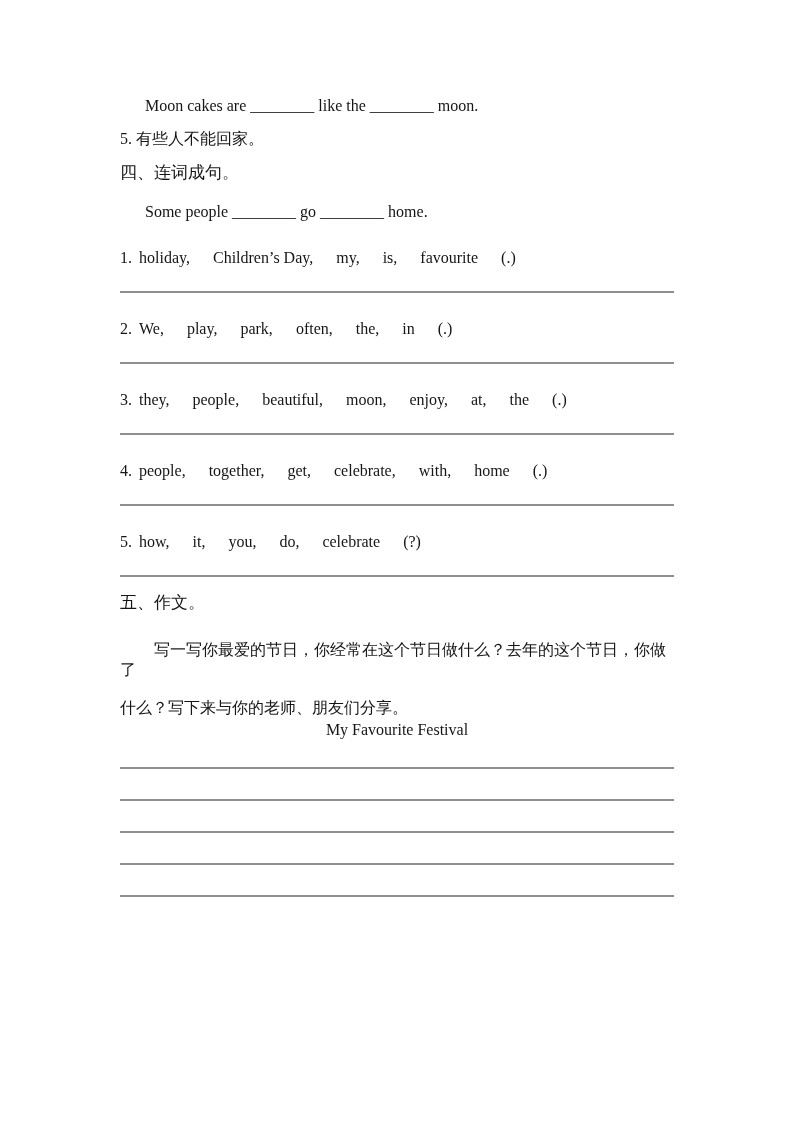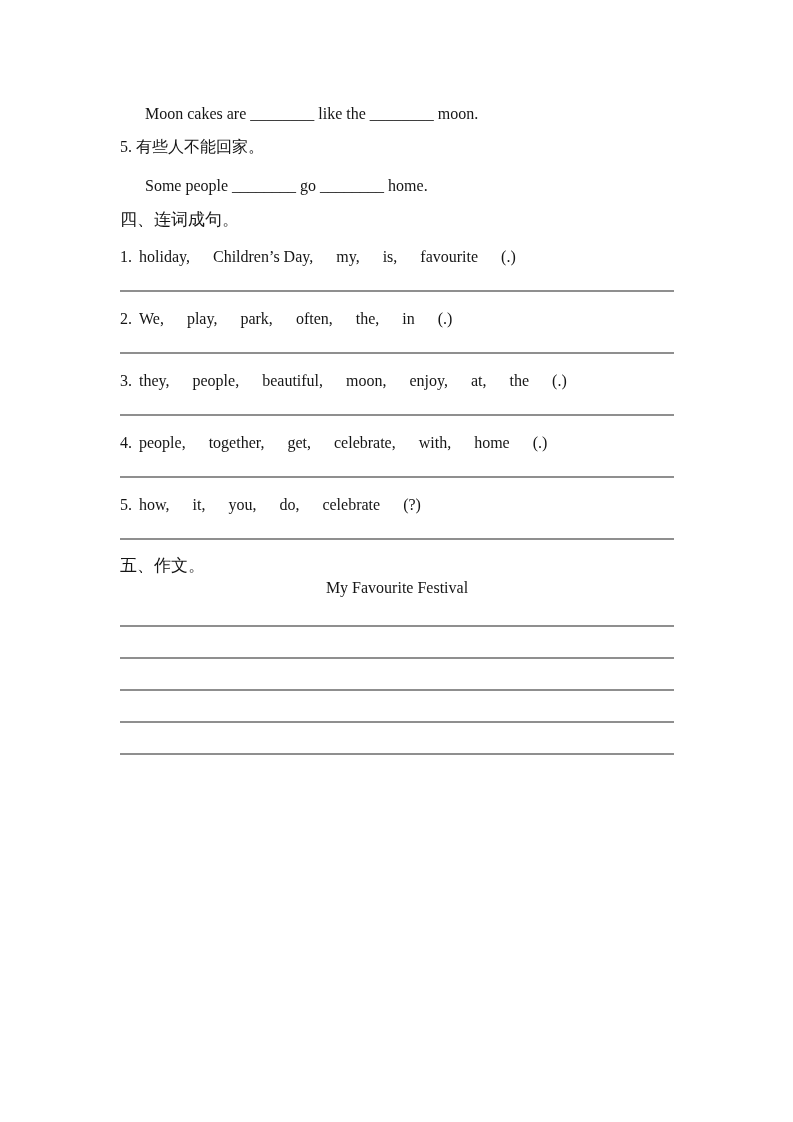--- a/index.html
+++ b/index.html
@@ -15,33 +15,33 @@
     height: 1122px;
     background: var(--bg-color);
     overflow: hidden;
     font-family: "Liberation Serif", "DejaVu Serif", serif;
     font-size: 16px;
     color: var(--text-color);
   }
   .content {
     position: absolute;
     left: 120px;
-    top: 96px;
+    top: 88px;
     width: 554px;
   }
   .row { line-height: 20px; white-space: nowrap; margin: 0; }
   .indent { padding-left: 25px; }
 
   .fill-en-1   { margin-top: 8px; }
   .fill-zh     { margin-top: 13px; }
   .fill-en-2   { margin-top: 19px; }
   .sec4-heading { margin-top: 14px; font-size: 17px; }
   .sec5-heading { margin-top: 16px; font-size: 17px; }
 
-  .wo-item { margin-top: 17px; }
+  .wo-item { margin-top: 26px; }
   .wo-num  { margin-right: 7px; }
   .word    { margin-right: 23px; }
   .word:last-child { margin-right: 0; }
 
   .answer-line {
     margin-top: 23px;
     height: 0;
     border-top: 2px solid var(--rule-color);
   }
 
@@ -62,23 +62,23 @@
 </head>
 <body>
 
 <div class="page">
   <div class="content">
 
     <p class="row indent fill-en-1">Moon cakes are ________ like the ________ moon.</p>
 
     <p class="row fill-zh">5. 有些人不能回家。</p>
 
+    <p class="row sec4-heading">四、连词成句。</p>
+
     <p class="row indent fill-en-2">Some people ________ go ________ home.</p>
-
-    <p class="row sec4-heading">四、连词成句。</p>
 
     <div>
   <div class="row wo-item">
     <span class="wo-num">1.</span><span><span class="word">holiday,</span><span class="word">Children’s Day,</span><span class="word">my,</span><span class="word">is,</span><span class="word">favourite</span><span class="word">(.)</span></span>
   </div>
   <div class="answer-line"></div>
 
   <div class="row wo-item">
     <span class="wo-num">2.</span><span><span class="word">We,</span><span class="word">play,</span><span class="word">park,</span><span class="word">often,</span><span class="word">the,</span><span class="word">in</span><span class="word">(.)</span></span>
   </div>
@@ -95,20 +95,24 @@
   <div class="answer-line"></div>
 
   <div class="row wo-item">
     <span class="wo-num">5.</span><span><span class="word">how,</span><span class="word">it,</span><span class="word">you,</span><span class="word">do,</span><span class="word">celebrate</span><span class="word">(?)</span></span>
   </div>
   <div class="answer-line"></div>
 </div>
 
     <p class="row sec5-heading">五、作文。</p>
 
+    <div class="essay-prompt">
+        <div class="prompt-line first">写一写你最爱的节日，你经常在这个节日做什么？去年的这个节日，你做了</div>
+        <div class="prompt-line">什么？写下来与你的老师、朋友们分享。</div>
+      </div>
 
     <p class="row essay-title">My Favourite Festival</p>
 
     <div class="writing-lines">
         <div class="write-line"></div>
         <div class="write-line"></div>
         <div class="write-line"></div>
         <div class="write-line"></div>
         <div class="write-line"></div>
       </div>

